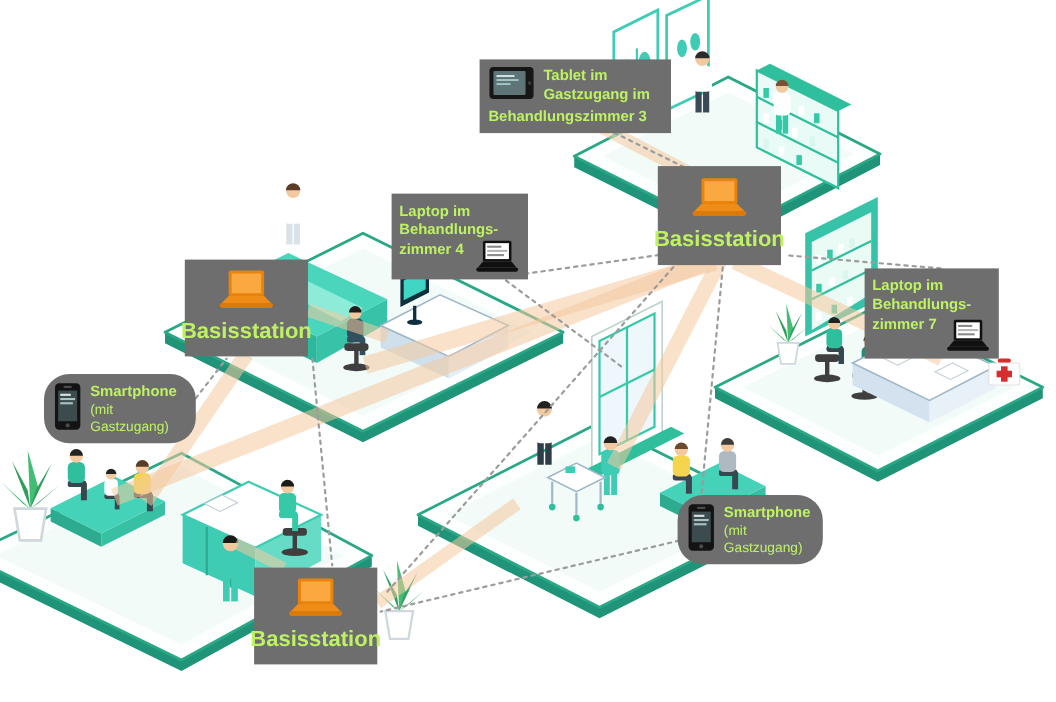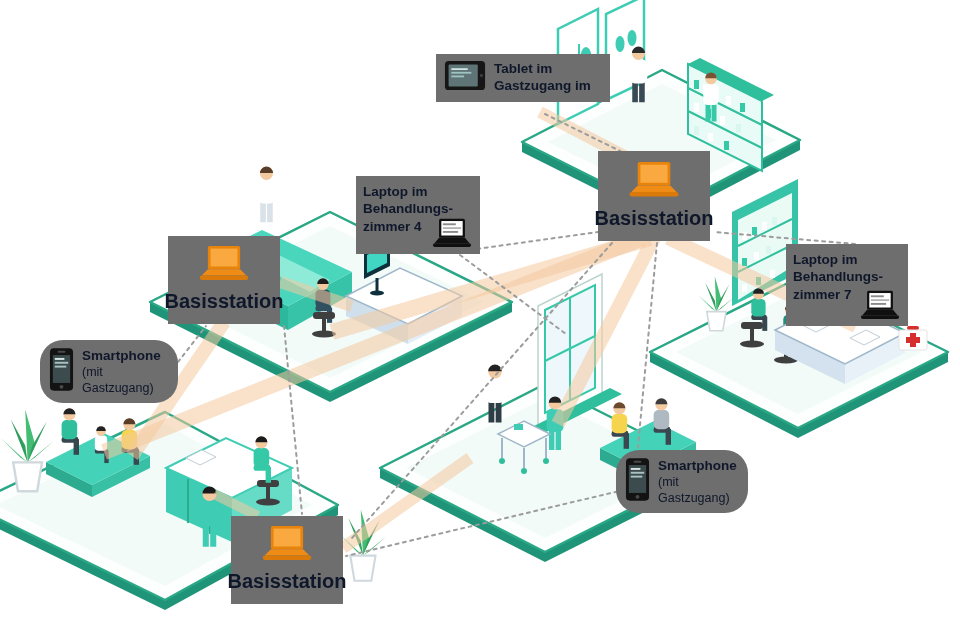--- a/index.html
+++ b/index.html
@@ -7,21 +7,21 @@
           font-family:"Liberation Sans",sans-serif;}
   .canvas svg.scene{position:absolute;left:0;top:0;z-index:1;}
 
   
   .p-skin{fill:var(--skin,#f3c9a0);}
   .p-top{fill:var(--top,#ffffff);}
   .p-legs{fill:var(--bottom,#455a64);}
   .p-hair{fill:var(--hair,#333333);}
 
   
-  .label{position:absolute;z-index:10;background:#6e6e6e;color:#0f172a;font-weight:700;
+  .label{position:absolute;z-index:10;background:#6e6e6e;color:#bef264;font-weight:700;
          font-size:13.5px;line-height:1.28;box-sizing:border-box;}
   .label .lines span{display:block;}
 
   .box-tablet{left:436px;top:54px;width:174px;padding:6px 8px 7px;}
   .box-tablet .row{display:flex;gap:8px;align-items:flex-start;}
   .box-tablet .wide-line{margin-top:2px;}
 
   .box-laptop{padding:7px 7px;position:relative;}
   .box-laptop span{display:block;}
   .box-laptop1{left:356px;top:176px;width:124px;height:78px;}
@@ -283,20 +283,21 @@
       <rect x="8" y="9" width="18" height="2" fill="#cfe3e2"></rect>
       <rect x="8" y="13" width="22" height="2" fill="#9fc4c2"></rect>
       <rect x="8" y="17" width="14" height="2" fill="#9fc4c2"></rect>
       <circle cx="41" cy="17" r="1.8" fill="#3c3c3c"></circle>
     </svg>
     <div class="lines">
       <span>Tablet im</span>
       <span>Gastzugang im</span>
     </div>
   </div>
+  <div class="wide-line">Behandlungszimmer 3</div>
 </div>
 
 <div class="label box-laptop box-laptop1">
   <span>Laptop im</span>
   <span>Behandlungs-</span>
   <span>zimmer 4</span>
   <svg class="lap-icon" viewBox="0 0 60 42" width="46" height="32">
     <rect x="13" y="1" width="34" height="25" rx="2" fill="#101010"></rect>
     <rect x="16" y="4" width="28" height="19" fill="#ffffff"></rect>
     <rect x="18" y="7" width="17" height="2.5" fill="#8a8a8a"></rect>

